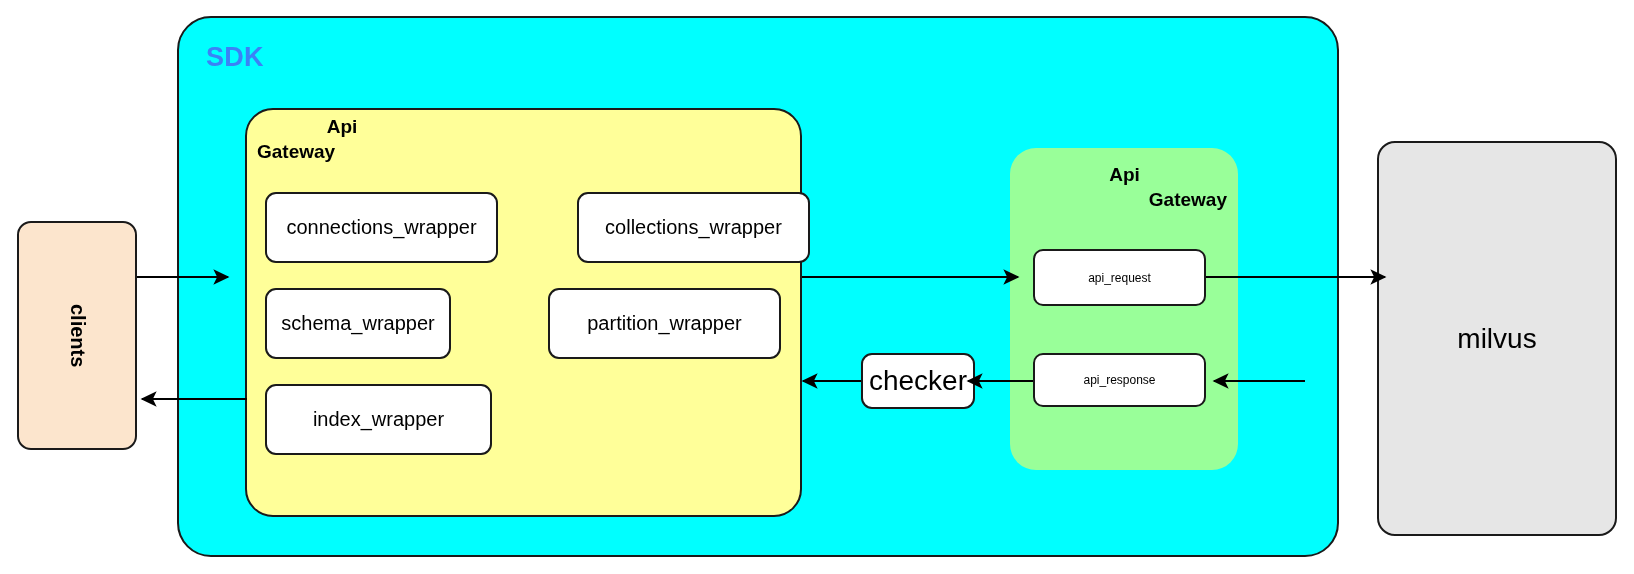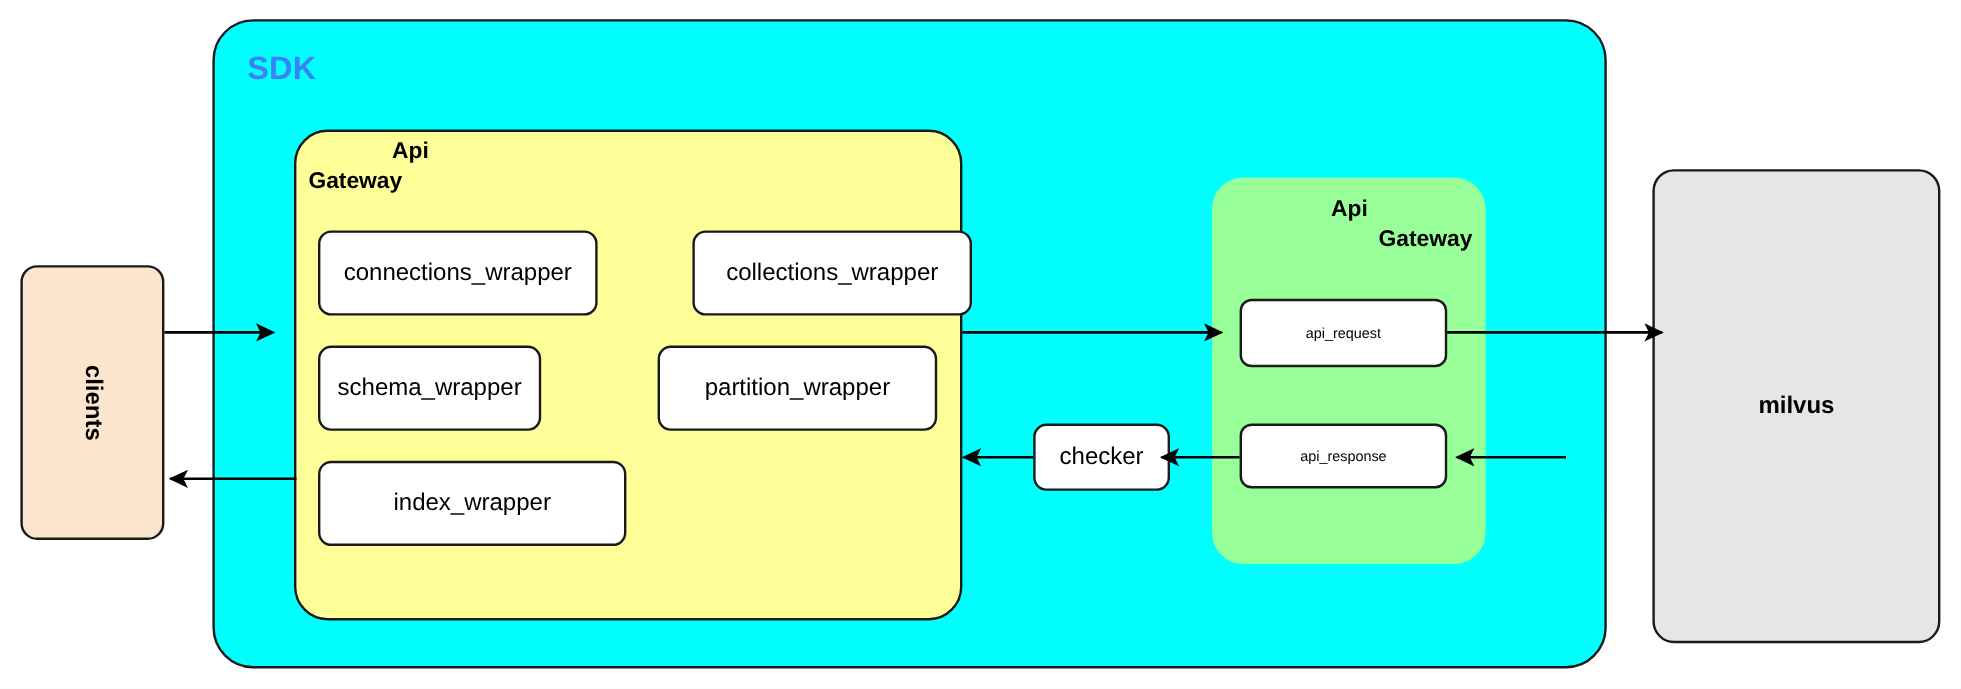--- a/index.html
+++ b/index.html
@@ -111,21 +111,21 @@
   }
 
   
   #checker-box {
     left: 861px;
     top: 353px;
     width: 114px;
     height: 56px;
     background: #ffffff;
     border-radius: 11px;
-    font-size: 20px;
+    font-size: 28px;
   }
 
   
   #clients-box {
     left: 17px;
     top: 221px;
     width: 120px;
     height: 229px;
     background: #fce5cd;
     border-radius: 14px;
@@ -141,22 +141,22 @@
   
   #milvus-box {
     left: 1377px;
     top: 141px;
     width: 240px;
     height: 395px;
     background: #e6e6e6;
     border-radius: 18px;
   }
   #milvus-label {
-    font-size: 20px;
-    font-weight: bold;
+    font-size: 28px;
+    font-weight: normal;
   }
 
   
   #arrows {
     position: absolute;
     left: 0;
     top: 0;
     width: 1634px;
     height: 574px;
     pointer-events: none;
@@ -183,21 +183,21 @@
     <span>collections_wrapper</span>
   </div>
 
   <div class="node wrapper-box" style="left:265px; top:288px; width:186px; height:71px;">
     <span>schema_wrapper</span>
   </div>
   <div class="node wrapper-box" style="left:548px; top:288px; width:233px; height:71px;">
     <span>partition_wrapper</span>
   </div>
 
-  <div class="node wrapper-box" style="left:265px; top:384px; width:257px; height:71px;">
+  <div class="node wrapper-box" style="left:265px; top:384px; width:227px; height:71px;">
     <span>index_wrapper</span>
   </div>
 
   <div class="node" id="checker-box">
     <span>checker</span>
   </div>
 
   <div class="node" id="api-gateway-container"></div>
   <div id="api-gateway-label">
     <span class="l1">Api</span>

